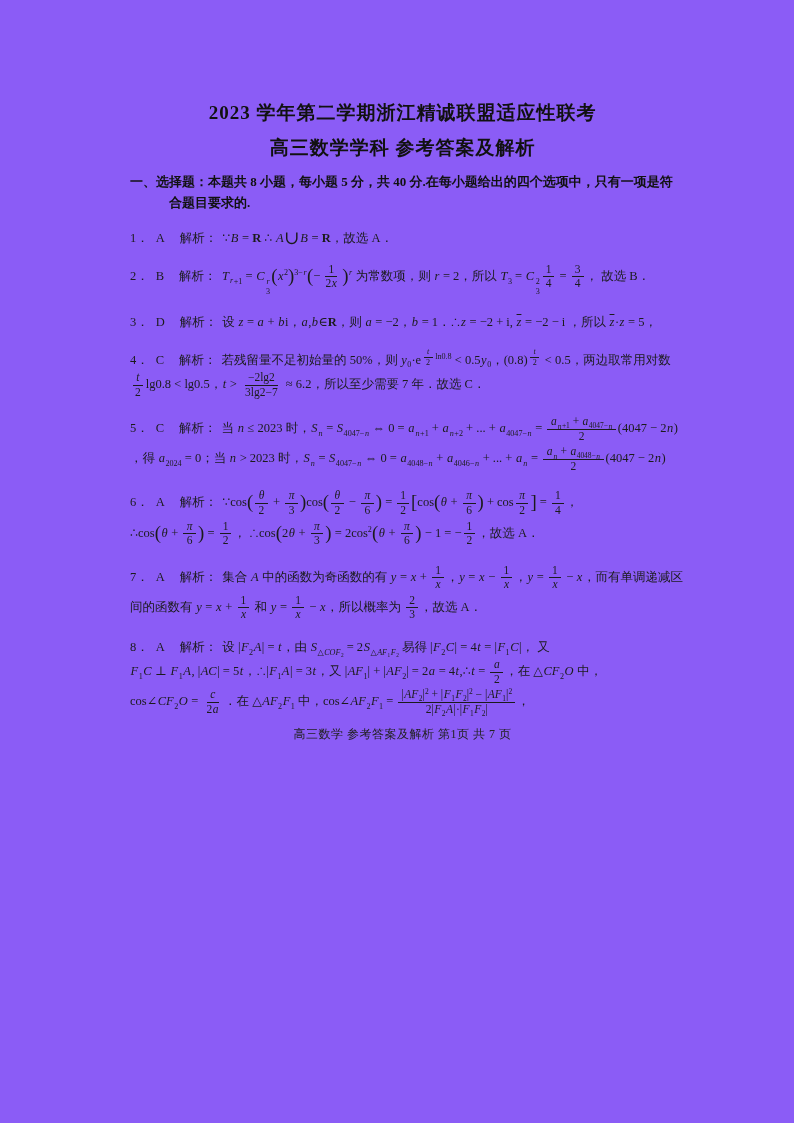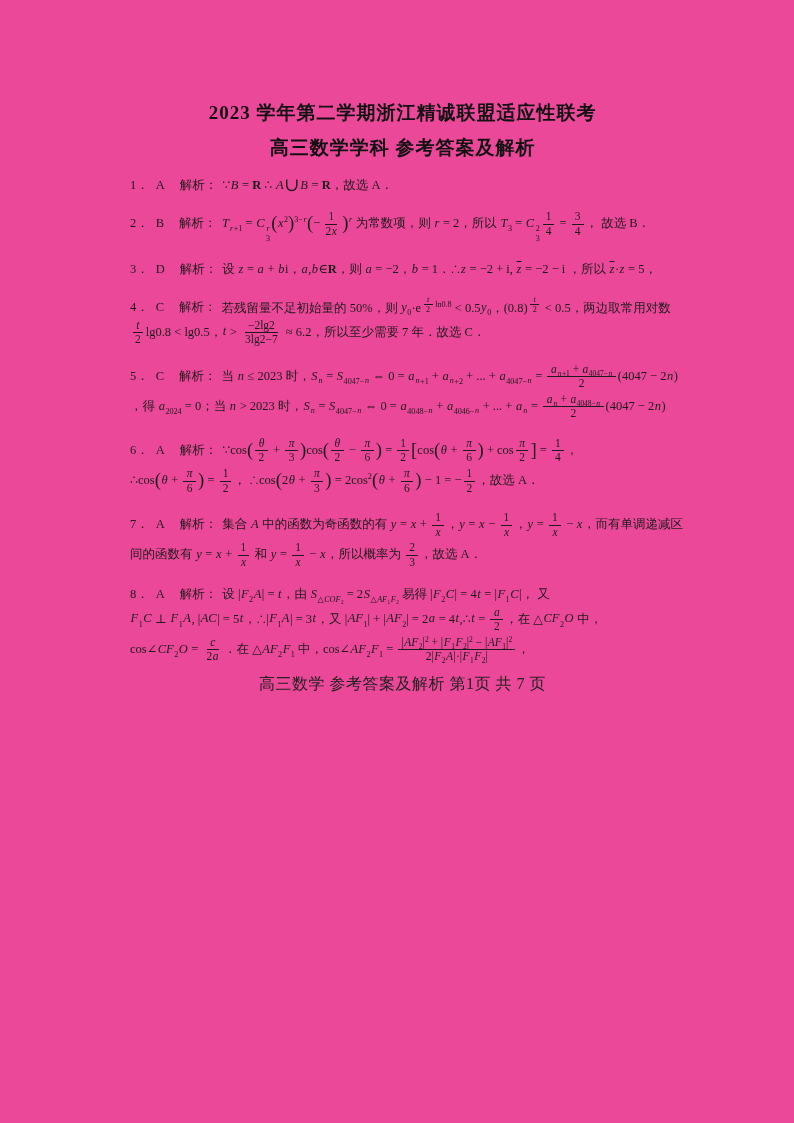--- a/index.html
+++ b/index.html
@@ -1,20 +1,20 @@
 <!DOCTYPE html>
 <html><head>
 <meta charset="utf-8">
 <style>
   html,body { margin:0; padding:0; background:#e8e8e8; }
   .page {
     position:relative;
     width:794px; height:1123px;
     margin:0 auto;
-    background:#ec4899;
+    background:#8b5cf6;
     font-family:"Liberation Serif","DejaVu Serif",serif;
     color:#1b1b1b;
     overflow:hidden;
   }
   .content {
     position:absolute;
     left:130px; top:100px;
     width:545px;
   }
   .title {
@@ -69,32 +69,33 @@
     vertical-align:-0.5em;
     font-size:0.65em;
     line-height:1.25;
     margin:0 1px;
   }
   .bigp { font-size:1.5em; line-height:0; vertical-align:-0.1em; }
   .ol { text-decoration:overline; }
   .footer {
     margin-top:9px;
     text-align:center;
-    font-size:16px;
+    font-size:12px;
     color:#222;
     letter-spacing:0.5px;
   }
 </style>
 </head>
 <body>
 
 <div class="page">
   <div class="content">
     <h1 class="title">2023 学年第二学期浙江精诚联盟适应性联考</h1>
     <h2 class="subtitle">高三数学学科 参考答案及解析</h2>
+    <p class="section-head">一、选择题：本题共 8 小题，每小题 5 分，共 40 分.在每小题给出的四个选项中，只有一项是符合题目要求的.</p>
     <div class="qlist">
         <div class="q">
           <div class="qline"><span class="qnum">1．</span><span class="qans">A</span><span class="qlabel">解析：</span>∵<i class="mv">B</i> = <b class="mb">R</b> ∴ <i class="mv">A</i><span class="bigp">∪</span><i class="mv">B</i> = <b class="mb">R</b>，故选 A．</div>
         </div>
         <div class="q">
           <div class="qline"><span class="qnum">2．</span><span class="qans">B</span><span class="qlabel">解析：</span><i class="mv">T</i><sub><i class="mv">r</i>+1</sub> = <i class="mv">C</i><span class="ss">
               <span><i class="mv">r</i></span>
               <span>3</span>
             </span><span class="bigp">(</span><i class="mv">x</i><sup>2</sup><span class="bigp">)</span><sup>3−<i class="mv">r</i></sup><span class="bigp">(</span>−<span class="frac">
               <span class="num">1</span>

